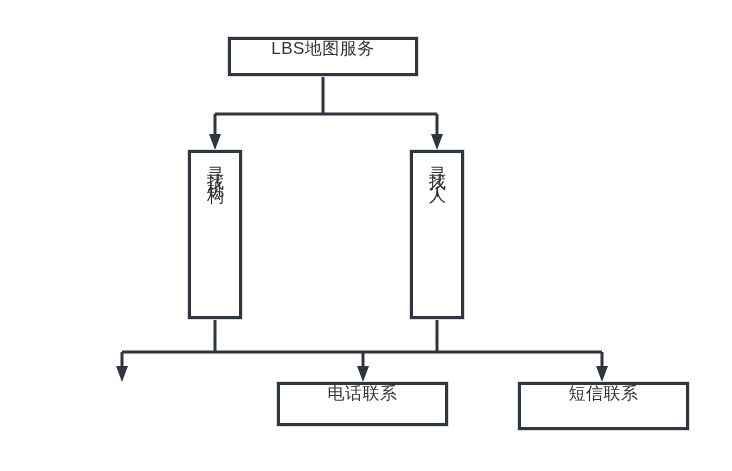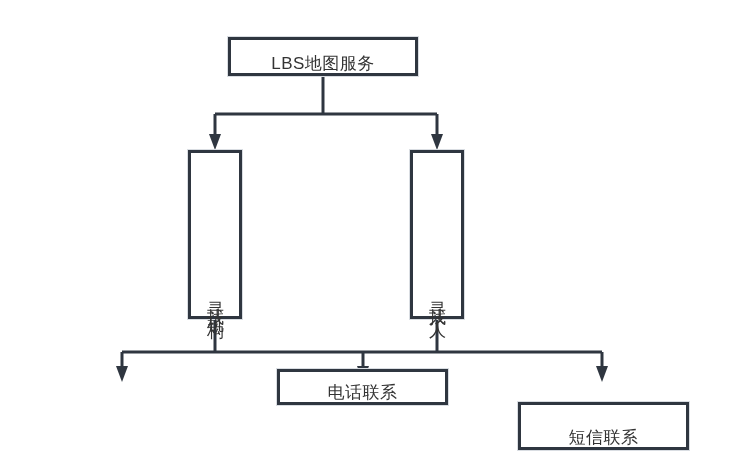--- a/index.html
+++ b/index.html
@@ -24,21 +24,21 @@
     width: 732px;
     height: 471px;
   }
   .node {
     position: absolute;
     box-sizing: border-box;
     background: #ffffff;
     border: 3px solid #2f3640;
     box-shadow: 0 0 0 1px #d9dde2;
     display: flex;
-    align-items: flex-end;
+    align-items: flex-start;
     justify-content: center;
     color: #333333;
   }
   .node-label {
     font-size: 17px;
     line-height: 1.05;
     color: #333333;
     letter-spacing: 0.5px;
     white-space: nowrap;
   }
@@ -70,27 +70,27 @@
   }
   
   #node-map-marker {
     left: 37px;
     top: 382px;
     width: 171px;
     height: 48px;
   }
   #node-phone-contact {
     left: 277px;
-    top: 369px;
+    top: 382px;
     width: 171px;
-    height: 36px;
+    height: 44px;
   }
   #node-sms-contact {
     left: 518px;
-    top: 402px;
+    top: 382px;
     width: 171px;
     height: 48px;
   }
 </style>
 </head>
 <body>
 
 <div id="diagram-root">
 
   <svg id="connector-layer" viewBox="0 0 732 471" width="732" height="471" aria-hidden="true">

